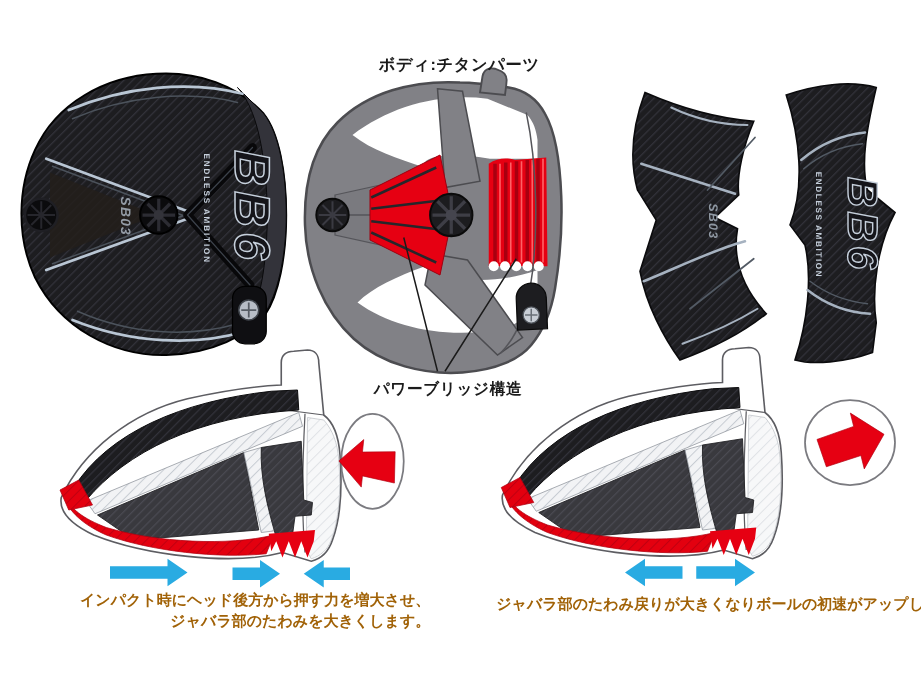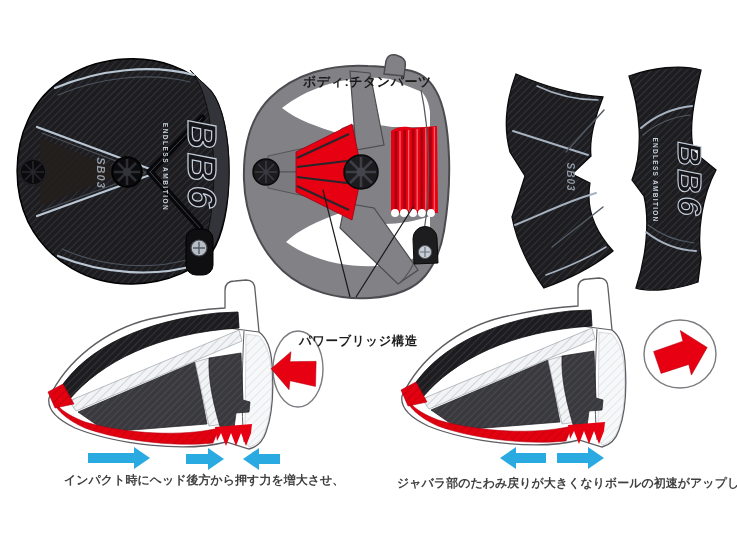--- a/index.html
+++ b/index.html
@@ -1,22 +1,22 @@
 <!DOCTYPE html>
 <html><head>
 <meta charset="utf-8">
 <style>
   html,body{margin:0;padding:0;background:#fff;}
   .canvas{position:relative;width:737px;height:550px;background:#fff;overflow:hidden;
           font-family:"Liberation Sans","DejaVu Sans",sans-serif;}
   .canvas svg{position:absolute;left:0;top:0;}
-  .lbl{position:absolute;font-weight:bold;color:#1b1b1b;white-space:nowrap;letter-spacing:.5px;margin-top:30px;}
+  .lbl{position:absolute;font-weight:bold;color:#1b1b1b;white-space:nowrap;letter-spacing:.5px;}
   .lbl-top{font-size:13px;top:43px;}
   .lbl-bridge{font-size:12.5px;}
-  .caption{position:absolute;font-weight:bold;color:#404040;font-size:12px;line-height:17px;white-space:nowrap;text-align:right;}
+  .caption{position:absolute;font-weight:bold;color:#a16207;font-size:12px;line-height:17px;white-space:nowrap;text-align:right;}
   .caption span{display:block;}
   svg text{font-family:"Liberation Sans","DejaVu Sans",sans-serif;}
 </style>
 </head>
 <body>
 
 <div class="canvas">
 <svg width="737" height="550" viewBox="0 0 737 550">
   <defs>
     <pattern id="cfDark" width="5" height="5" patternUnits="userSpaceOnUse" patternTransform="rotate(45)">
@@ -168,15 +168,16 @@
     <polygon transform="rotate(-14 681 354)" points="655,345 686,342 686,331 708,354 686,377 686,366 657,368" stroke="#b00010" stroke-width="0.5" fill="#e60012"></polygon>
     <polygon points="546,453 516,453 516,447 500,458 516,469 516,463 546,463" fill="#29abe2"></polygon>
     <polygon points="557,453 588,453 588,447 604,458 588,469 588,463 557,463" fill="#29abe2"></polygon>
   </g>
 </svg>
 
   <div class="lbl lbl-top" style="left:303px;">ボディ:チタンパーツ</div>
   <div class="lbl lbl-bridge" style="left:299px;top:303px;text-align:right;">パワーブリッジ構造</div>
   <div class="caption" style="left:64px;top:472px;">
     <span>インパクト時にヘッド後方から押す力を増大させ、</span>
+    <span>ジャバラ部のたわみを大きくします。</span>
   </div>
   <div class="caption" style="left:397px;top:475px;">ジャバラ部のたわみ戻りが大きくなりボールの初速がアップします。</div>
 </div>
 
 </body></html>

